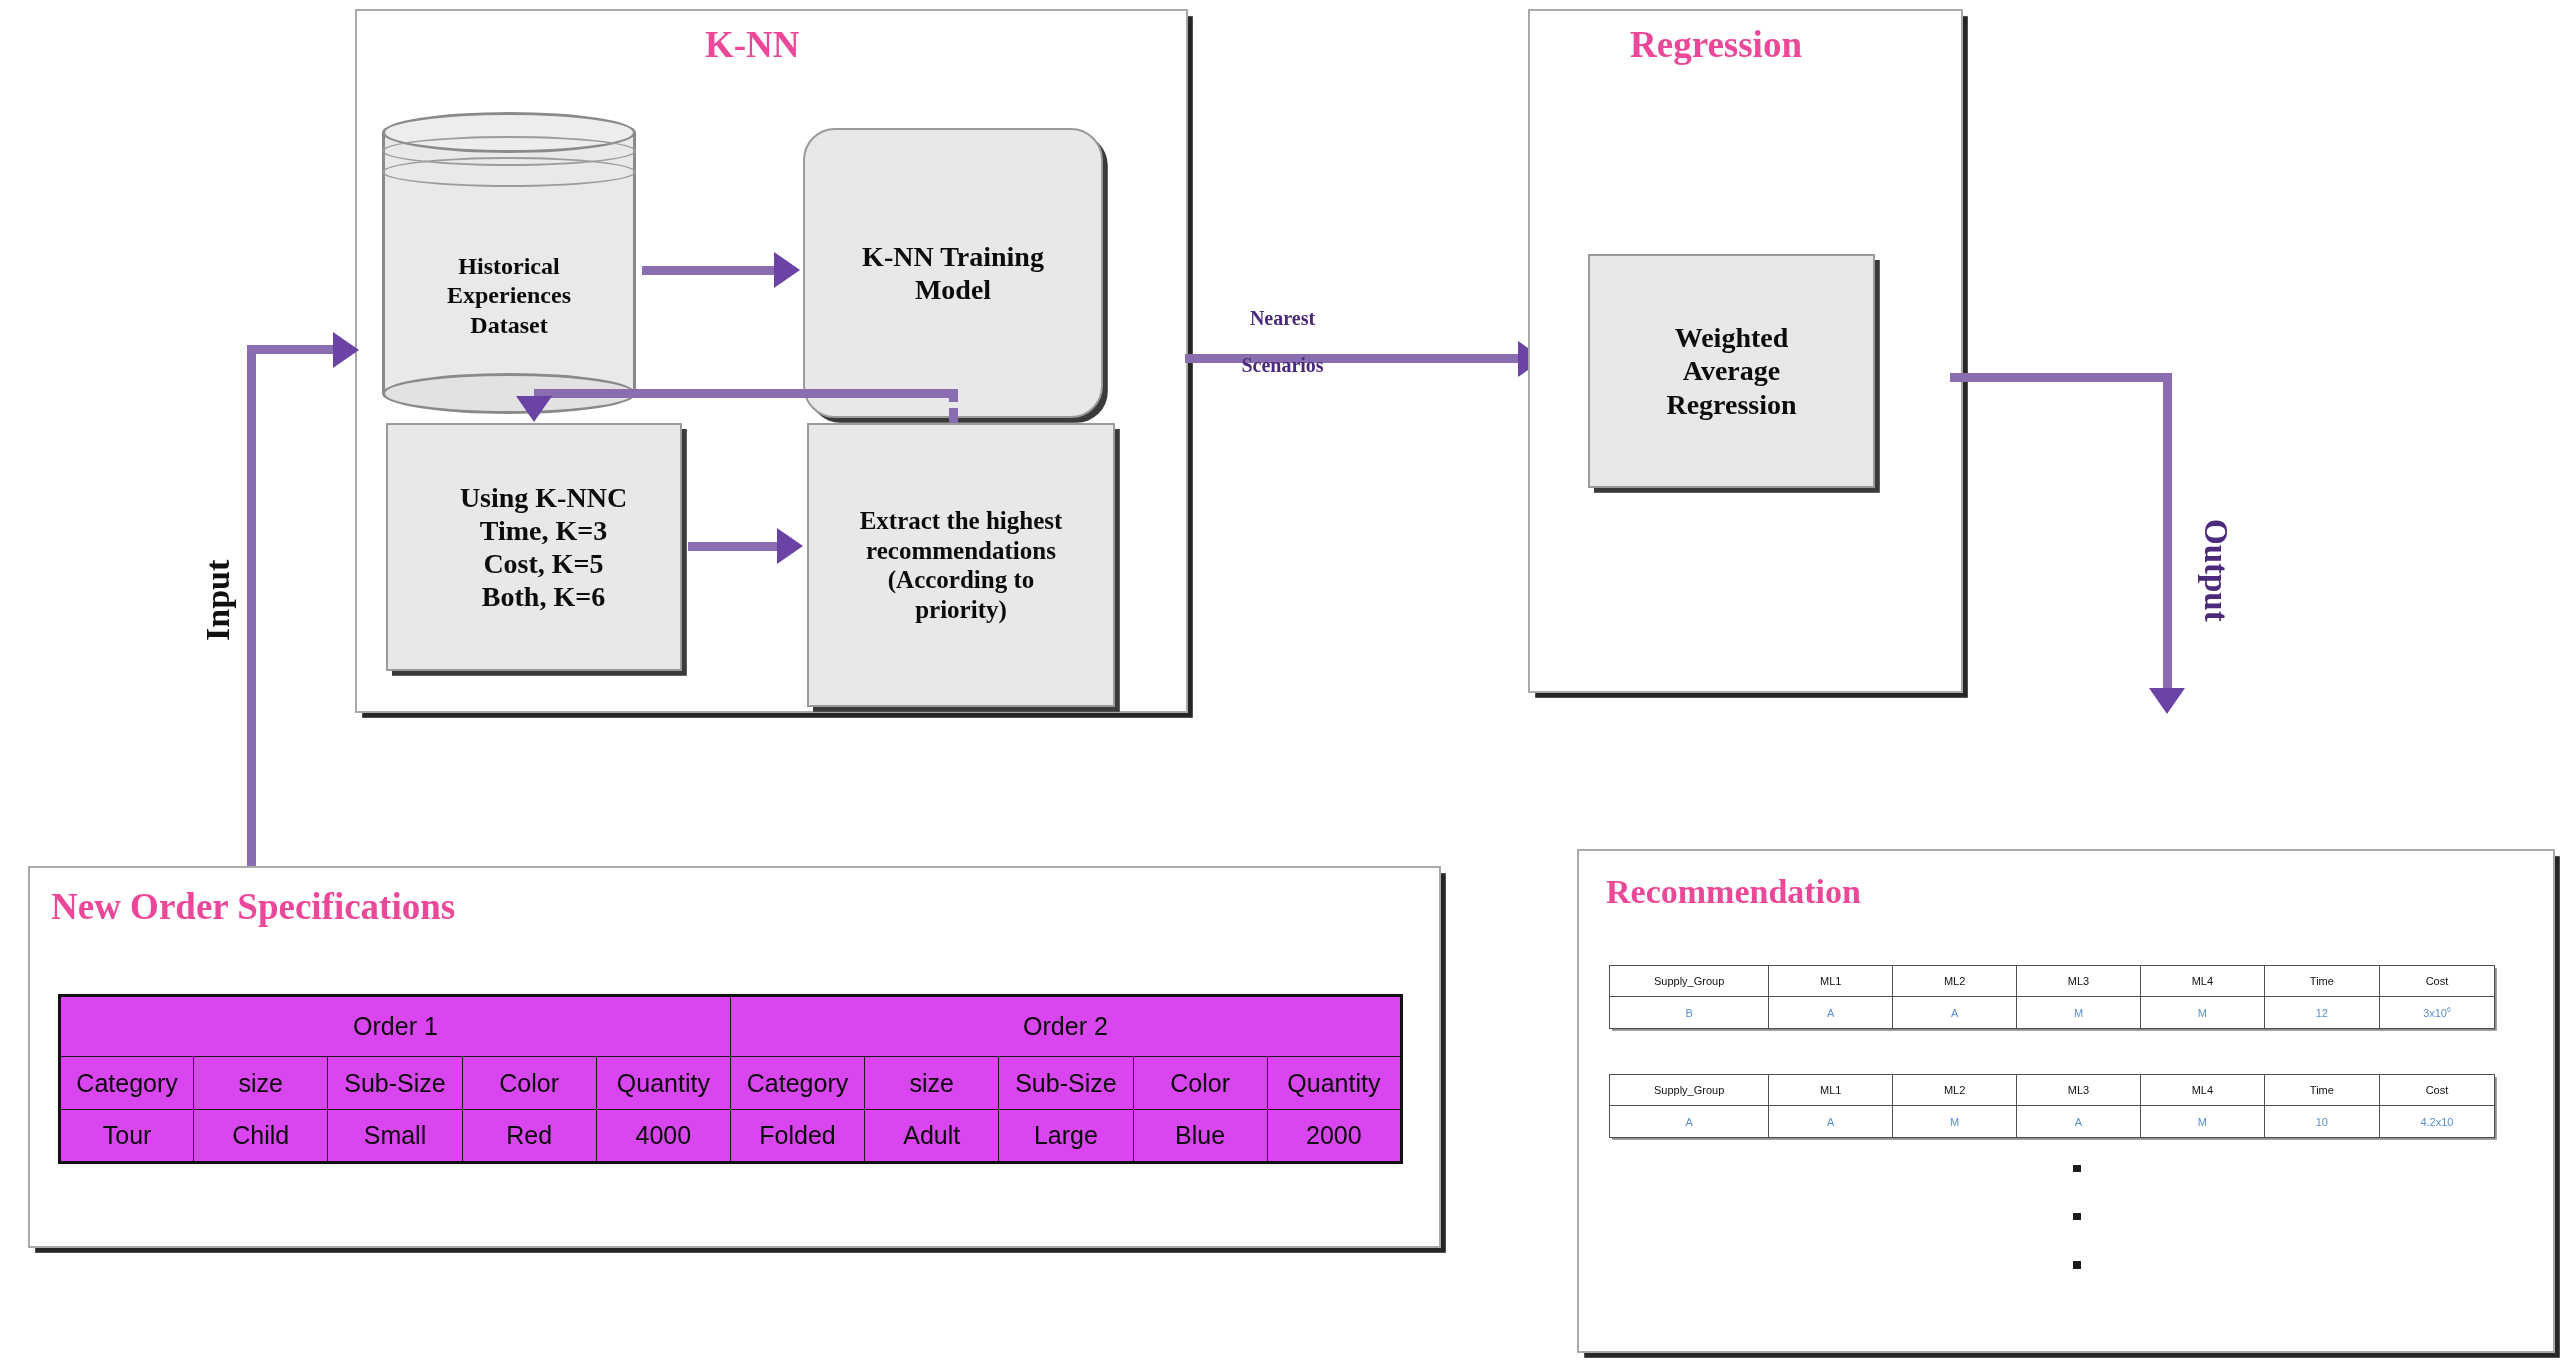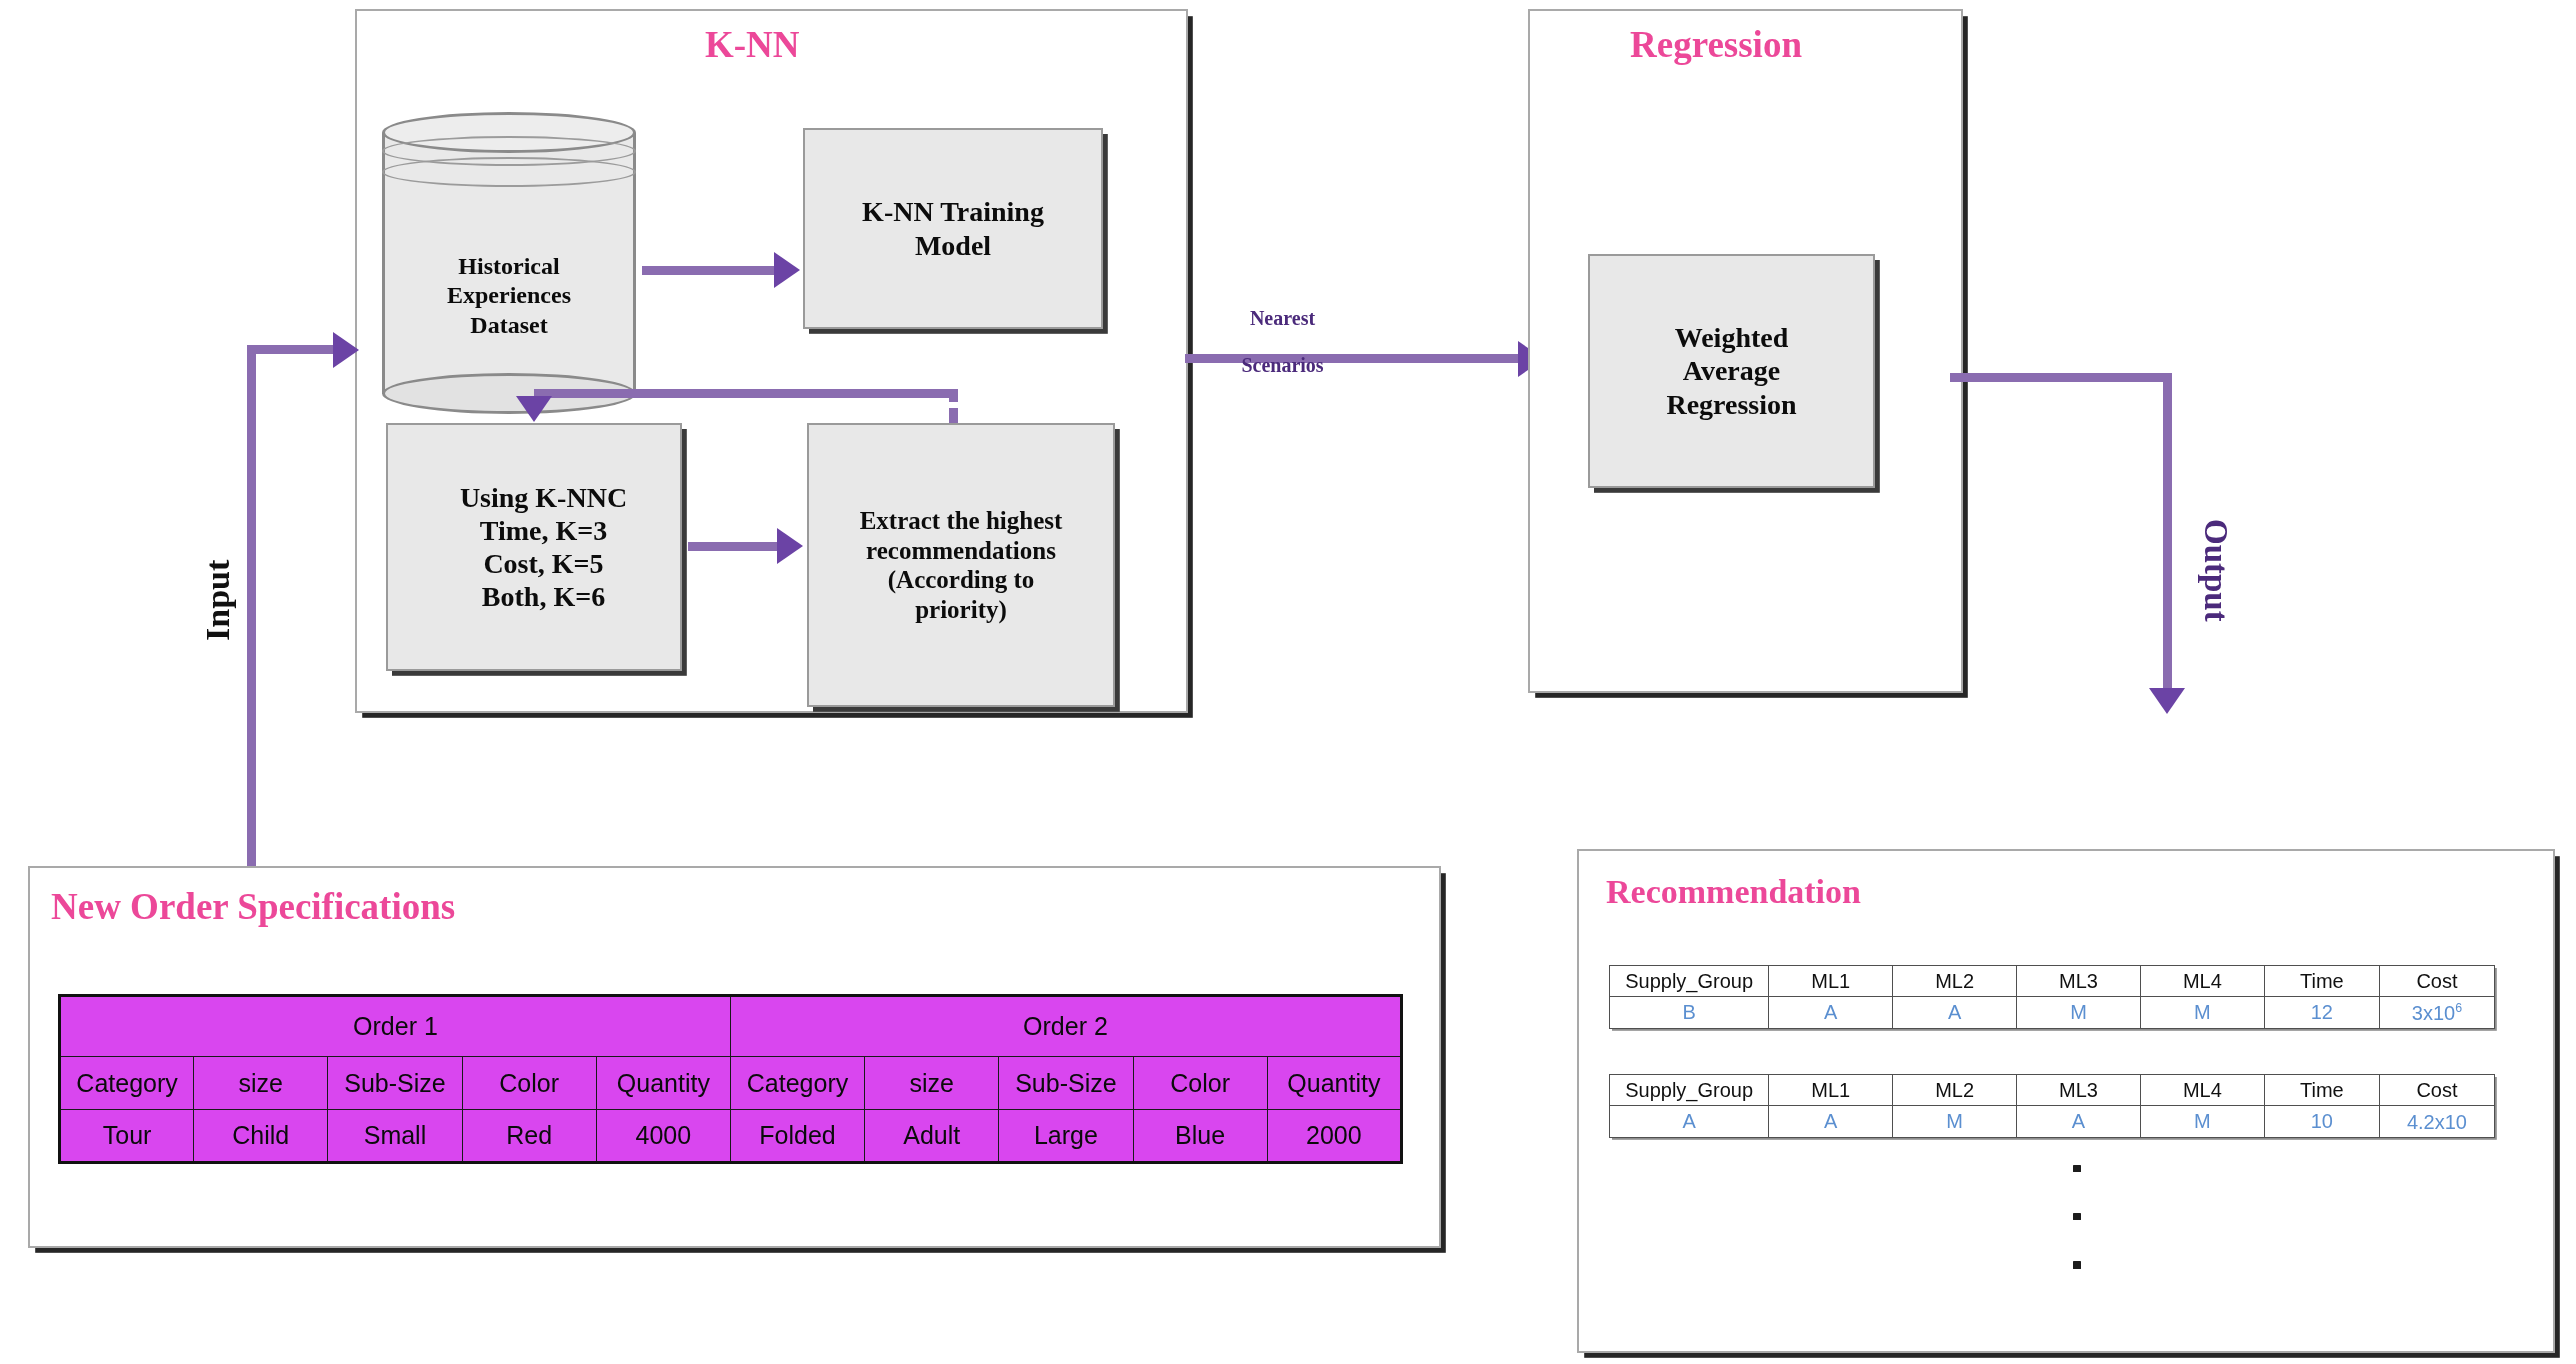--- a/index.html
+++ b/index.html
@@ -99,21 +99,21 @@
 
   .rec-table{
     position:absolute;
     border:1.8px solid #7b7b7b;
     background:#fff;
     box-shadow:2.4px 2.4px 0 -0.6px #8f8f8f;
   }
   .rec-table td{
     border:1.2px solid #4f4f4f;
     text-align:center;
-    font-size:20px;
+    font-size:11px;
     height:28px;
     padding:1.2px 0;
     font-family:"Liberation Sans", sans-serif;
     color:#111;
   }
   .rec-table td.v{color:#5b8fd0;}
   sup{font-size:0.62em;}
 
   .dots{position:absolute;text-align:center;color:#111;font-weight:bold;line-height:1.0;}
   .dot{width:7.2px;height:7.2px;background:#1c1c1c;border-radius:0.6px;margin:0 auto;}
@@ -132,21 +132,21 @@
     <div class="cyl-ring" style="top:24px;"></div>
     <div class="cyl-ring" style="top:45px;"></div>
     <div class="cyl-bot"></div>
     <div class="cyl-label" style="top:140px;font-size:24px;">
       <div>Historical</div>
       <div>Experiences</div>
       <div>Dataset</div>
     </div>
   </div>
 
-  <div class="grey-box" style="left:803px;top:128px;width:300px;height:201px;font-size:28px;">
+  <div class="grey-box" style="left:803px;top:128px;width:300px;height:290px;font-size:28px;border-radius:32px;">
     <div>
       <div>K-NN Training</div>
       <div>Model</div>
     </div>
   </div>
 
   <div class="seg h" style="left:642px;top:266px;width:134px;"></div>
   <div class="arrowhead ah-right" style="left:774px;top:252px;"></div>
 
   <div class="seg v" style="left:949px;top:408px;height:47px;"></div>

